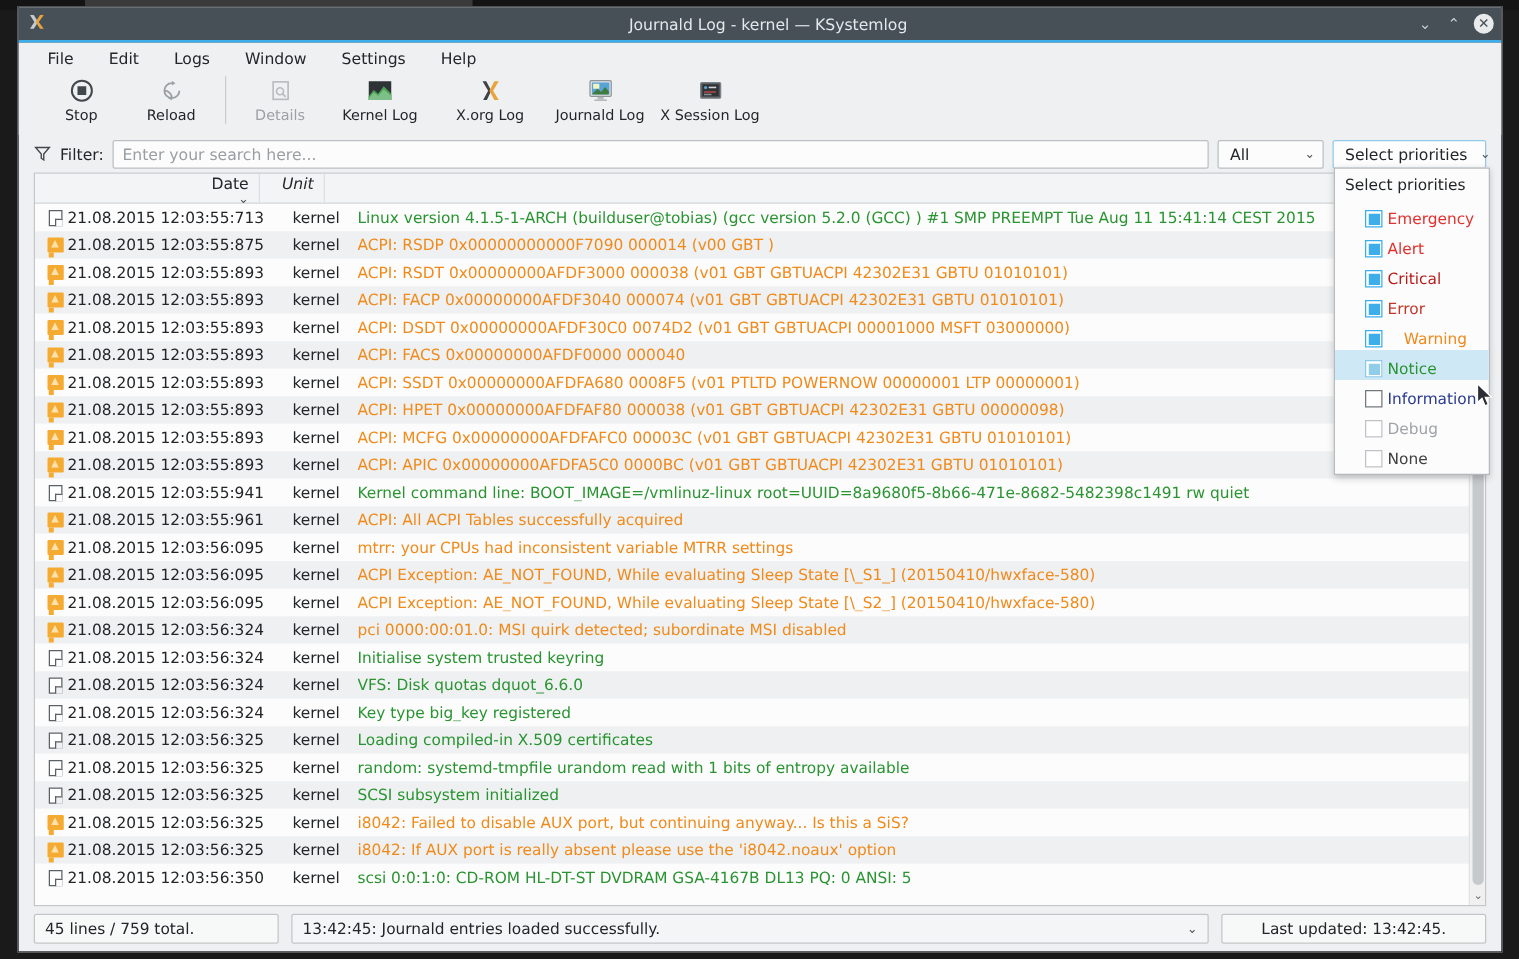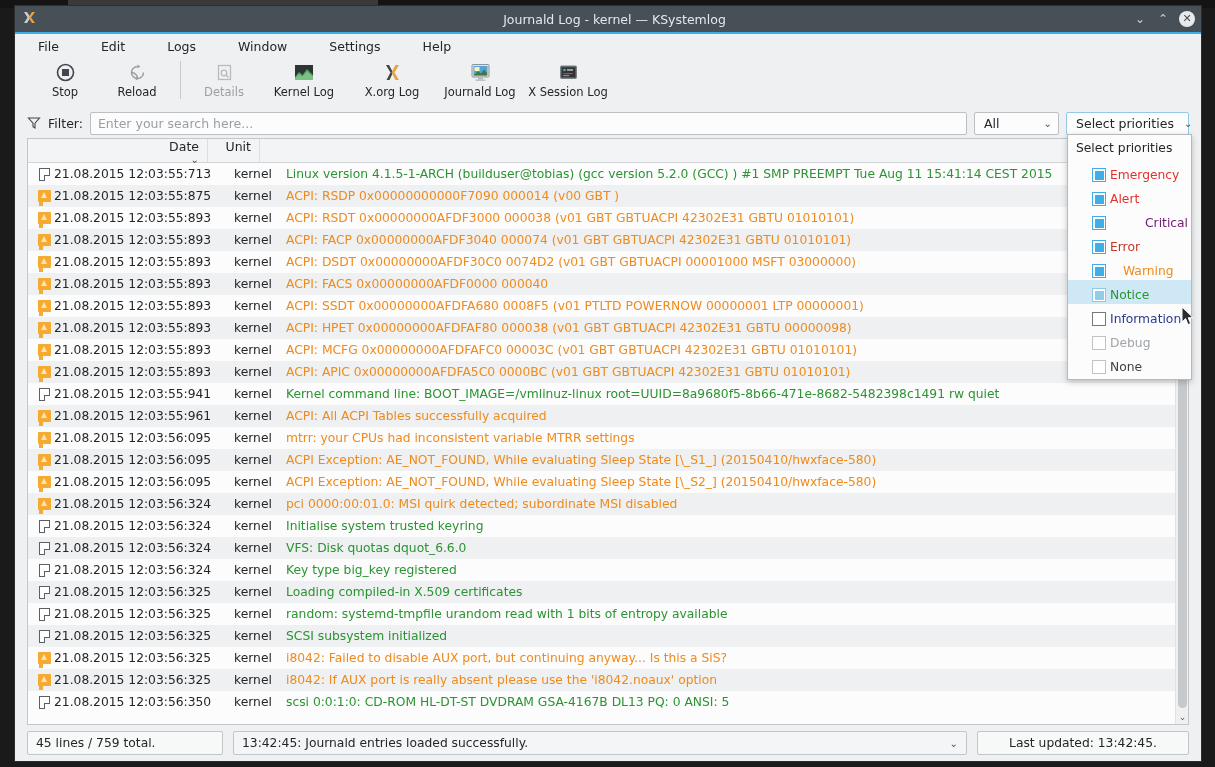--- a/index.html
+++ b/index.html
@@ -34,21 +34,21 @@
   .app-logo { width: 26px; margin-left: 6px; font-size: 15px; color: #f0a030; line-height: 1; }
   .title-text { position: absolute; left: 0; right: 0; text-align: center; font-size: 12.5px; color: #e4e8eb; padding-left: 13px; }
   .win-buttons { margin-left: auto; margin-right: 6px; display: flex; align-items: center; gap: 9px; z-index: 2; }
   .win-btn { font-size: 12px; color: #c8ced3; width: 14px; text-align: center; cursor: default; }
   .win-close {
     width: 16px; height: 16px; border-radius: 50%; background: #e8eaec; color: #475057;
     font-size: 11px; line-height: 16px; text-align: center; font-weight: bold;
   }
 
   
-  .menubar { height: 24px; background: #eff0f1; display: flex; align-items: center; padding-left: 12px; gap: 20px; flex: 0 0 auto; }
+  .menubar { height: 24px; background: #eff0f1; display: flex; align-items: center; padding-left: 12px; gap: 6px; flex: 0 0 auto; }
   .menu-item { font-size: 12.5px; color: #232629; padding: 3px 11px; border-radius: 2px; cursor: default; }
 
   
   .toolbar { height: 50px; background: #eff0f1; display: flex; align-items: flex-start; padding-left: 14px; gap: 0px; flex: 0 0 auto; }
   .tb-item {
     width: 72px; display: flex; flex-direction: column; align-items: center; gap: 2px;
     padding-top: 3px; cursor: default; border-radius: 2px;
   }
   .tb-item.wide { width: 88px; }
   .tb-icon { height: 22px; display: flex; align-items: center; justify-content: center; }
@@ -75,21 +75,21 @@
   .combo-all { width: 85px; }
   .combo-prio { width: 123px; border-color: #93c9e8; background: #fdfdfd; }
 
   
   .table-wrap { margin: 0 12px; flex: 1 1 auto; position: relative; background: #fcfcfc;
                 border: 1px solid #c4c7ca; display: flex; flex-direction: column; overflow: hidden; }
   .thead { display: flex; height: 24px; background: #f3f4f5; border-bottom: 1px solid #d2d5d8;
            flex: 0 0 auto; font-size: 12.5px; color: #232629; }
   .th { display: flex; align-items: flex-end; padding: 0 8px; border-right: 1px solid #dcdfe2; position: relative; cursor: default; flex-direction: column; }
   .th-date { width: 180px; }
-  .th-unit { width: 52px; }
+  .th-unit { width: 52px; font-style: italic; }
   .th-msg { flex: 1; border-right: none; }
   .th .sort { margin-left: auto; font-size: 10px; color: #4d5155; }
 
   .tbody { flex: 1 1 auto; overflow: hidden; position: relative; }
   .row { display: flex; align-items: center; height: 22px; font-size: 12.3px; }
   .row.odd { background: #fcfcfc; }
   .row.even { background: #eef0f1; }
   .cell-icon { width: 26px; display: flex; align-items: center; justify-content: center; padding-left: 6px; }
   .cell-date { width: 180px; color: #232629; }
   .cell-unit { width: 52px; color: #232629; }
@@ -559,21 +559,21 @@
       <div class="prio-item">
         <span class="cbx">
           <i></i>
         </span>
         <span style="color: rgb(224, 50, 47);">Alert</span>
       </div>
       <div class="prio-item">
         <span class="cbx">
           <i></i>
         </span>
-        <span style="color: #701a75; margin-left: 35px;">Critical</span>
+        <span style="color: #b91c1c;">Critical</span>
       </div>
       <div class="prio-item">
         <span class="cbx">
           <i></i>
         </span>
         <span style="color: rgb(192, 57, 43);">Error</span>
       </div>
       <div class="prio-item">
         <span class="cbx">
           <i></i>

